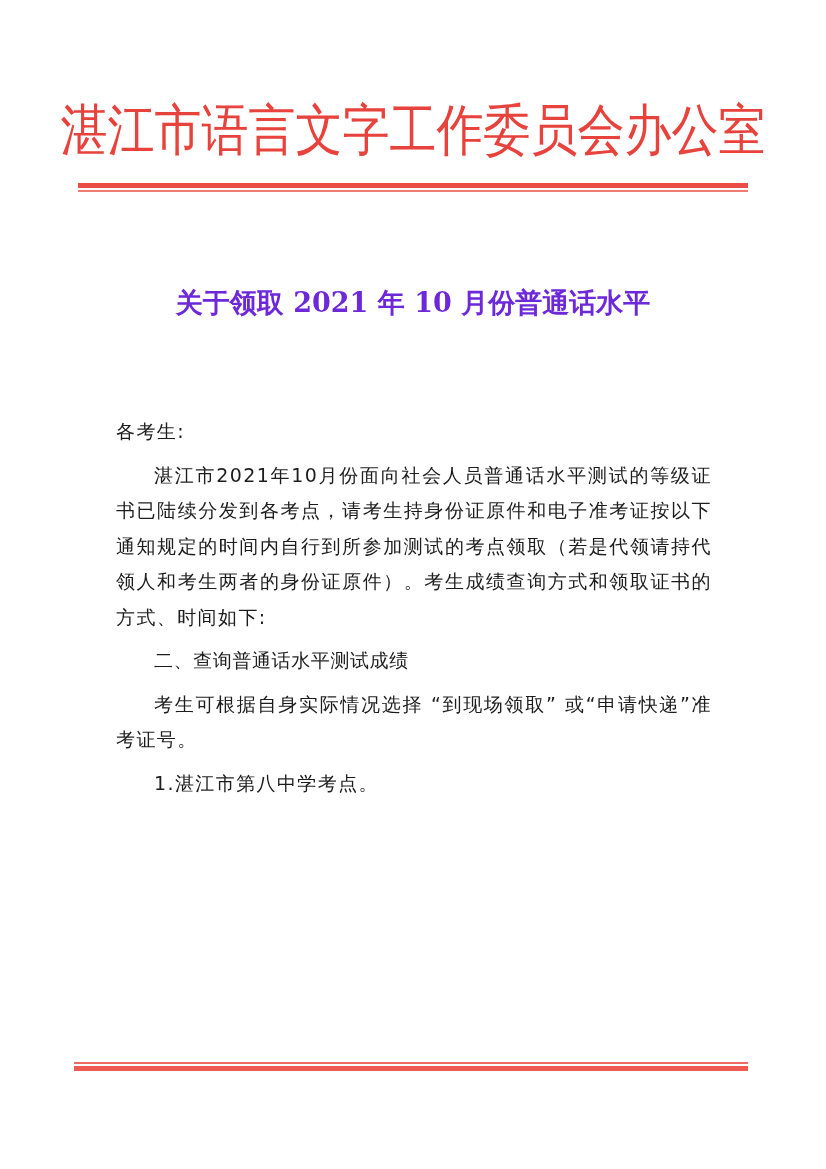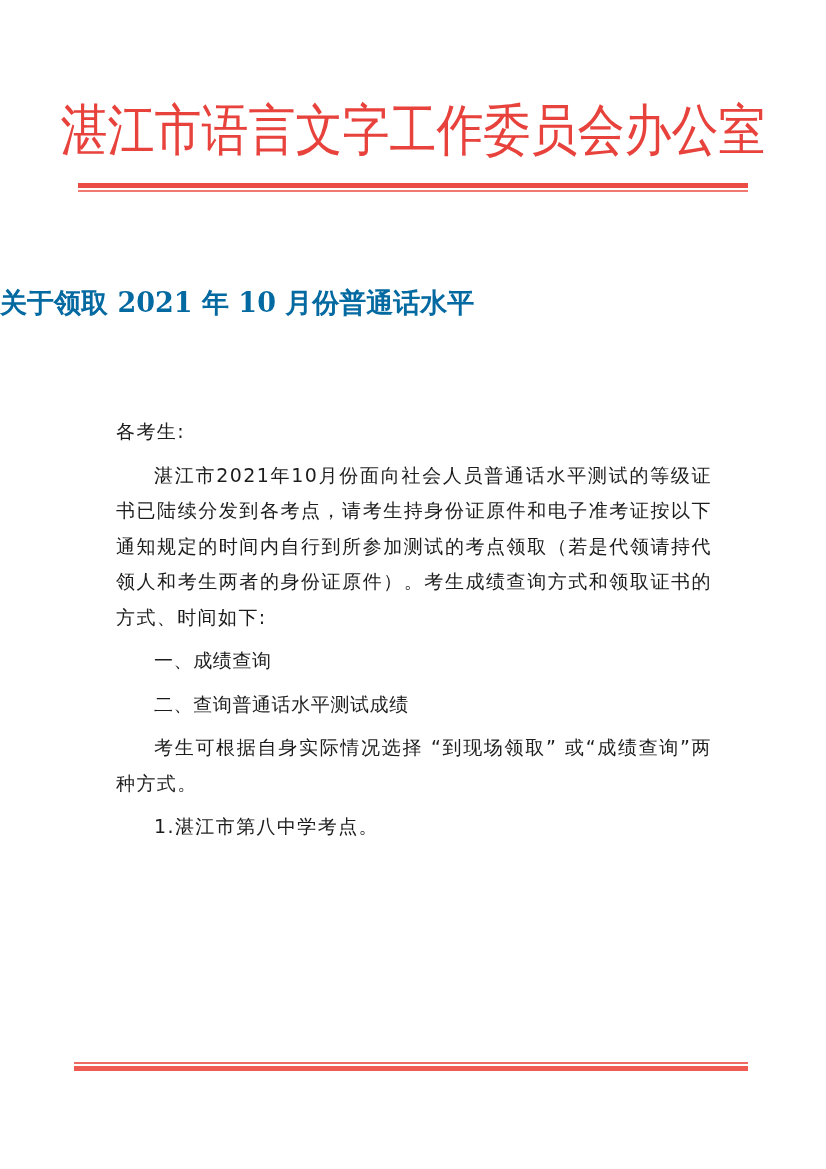--- a/index.html
+++ b/index.html
@@ -53,25 +53,25 @@
     .rule.bottom .thick-second {
       height: 5px;
       background: #ef5a52;
       margin-top: 2px;
     }
     .doc-title {
       position: absolute;
       left: 0;
       top: 281px;
       width: 826px;
-      text-align: left;
+      text-align: center;
       font-weight: bold;
       font-size: 27px;
       line-height: 44px;
-      color: #0369a1;
+      color: #6d28d9;
       font-family: "DejaVu Serif", "Liberation Serif", serif;
     }
     .body-text {
       position: absolute;
       left: 108px;
       top: 406px;
       width: 612px;
       font-size: 19px;
       line-height: 35.5px;
       color: #1c1c1c;
@@ -106,22 +106,21 @@
   <div class="thin"></div>
 </div>
 
 <div class="doc-title">
   <div>关于领取 2021 年 10 月份普通话水平</div>
 </div>
 
 <div class="body-text">
   <p>各考生:</p>
   <p class="indent">湛江市2021年10月份面向社会人员普通话水平测试的等级证书已陆续分发到各考点，请考生持身份证原件和电子准考证按以下通知规定的时间内自行到所参加测试的考点领取（若是代领请持代领人和考生两者的身份证原件）。考生成绩查询方式和领取证书的方式、时间如下:</p>
-  <p class="section-heading">一、成绩查询</p>
   <p class="section-heading">二、查询普通话水平测试成绩</p>
-  <p class="indent">考生可根据自身实际情况选择 “到现场领取” 或“成绩查询”两种方式。</p>
+  <p class="indent">考生可根据自身实际情况选择 “到现场领取” 或“申请快递”准考证号。</p>
   <p class="indent">1.湛江市第八中学考点。</p>
 </div>
 
 <div class="rule bottom">
   <div class="thick-first"></div>
   <div class="thick-second"></div>
 </div>
 
 </body></html>

